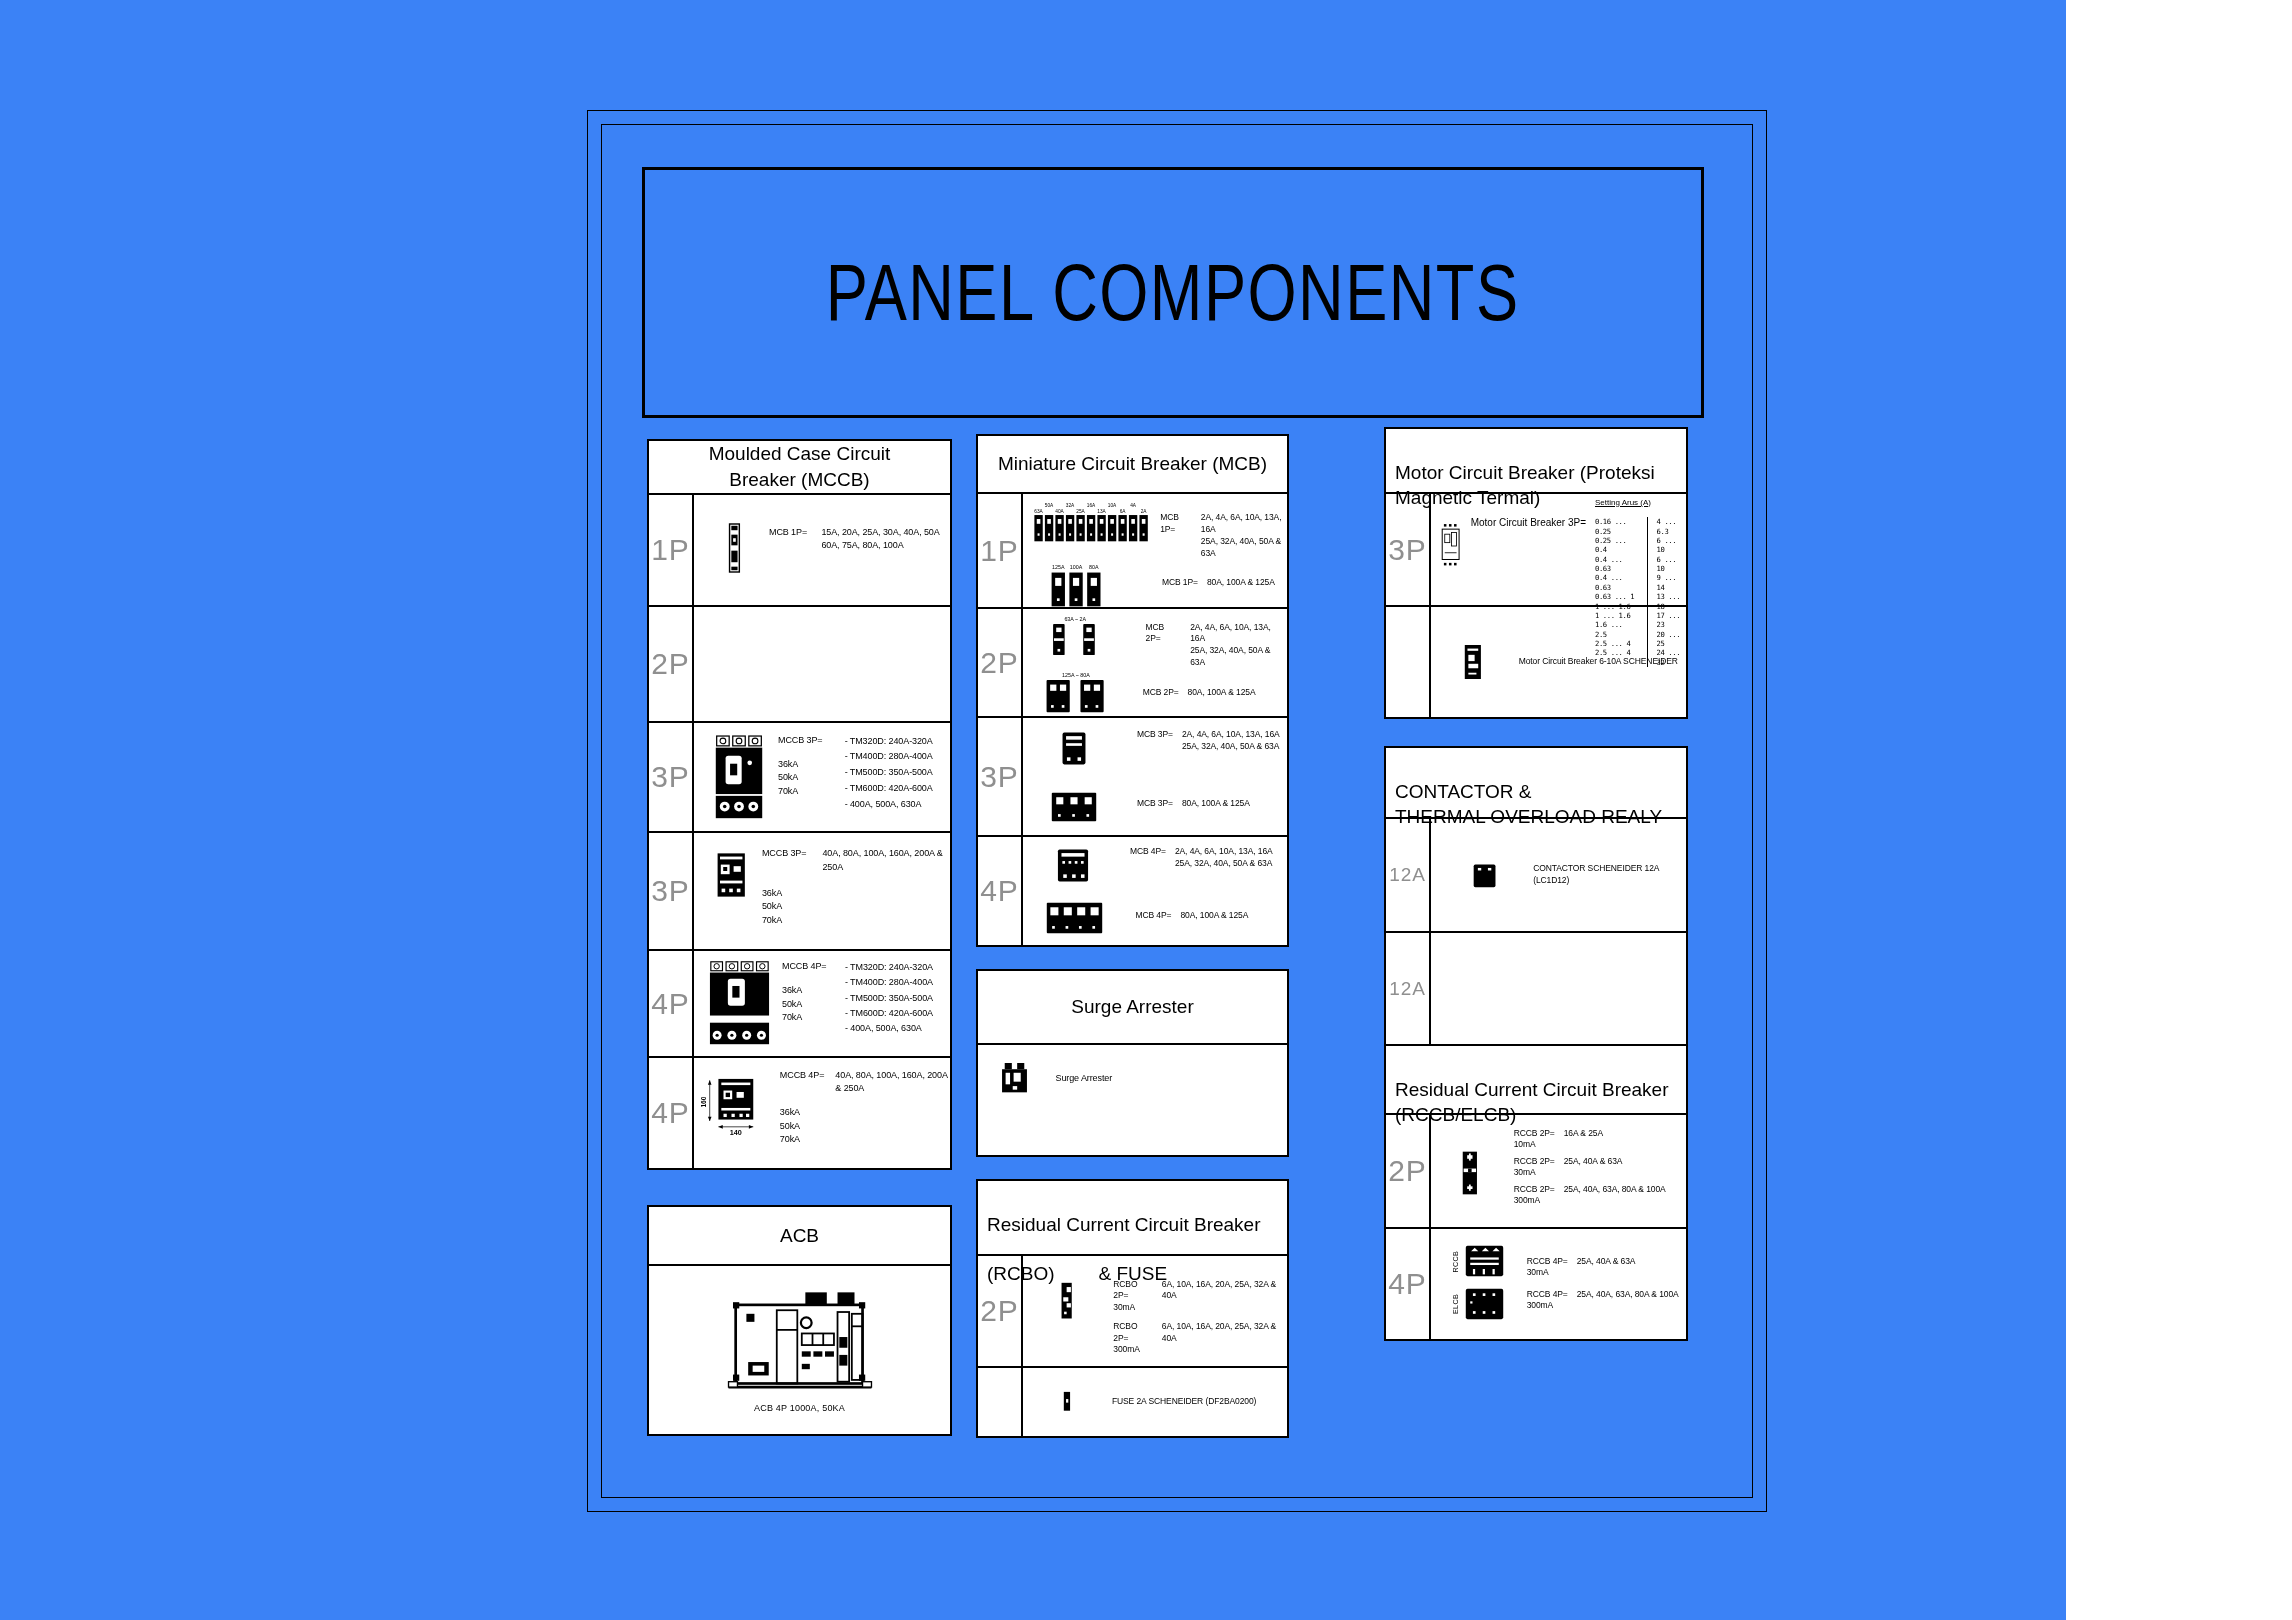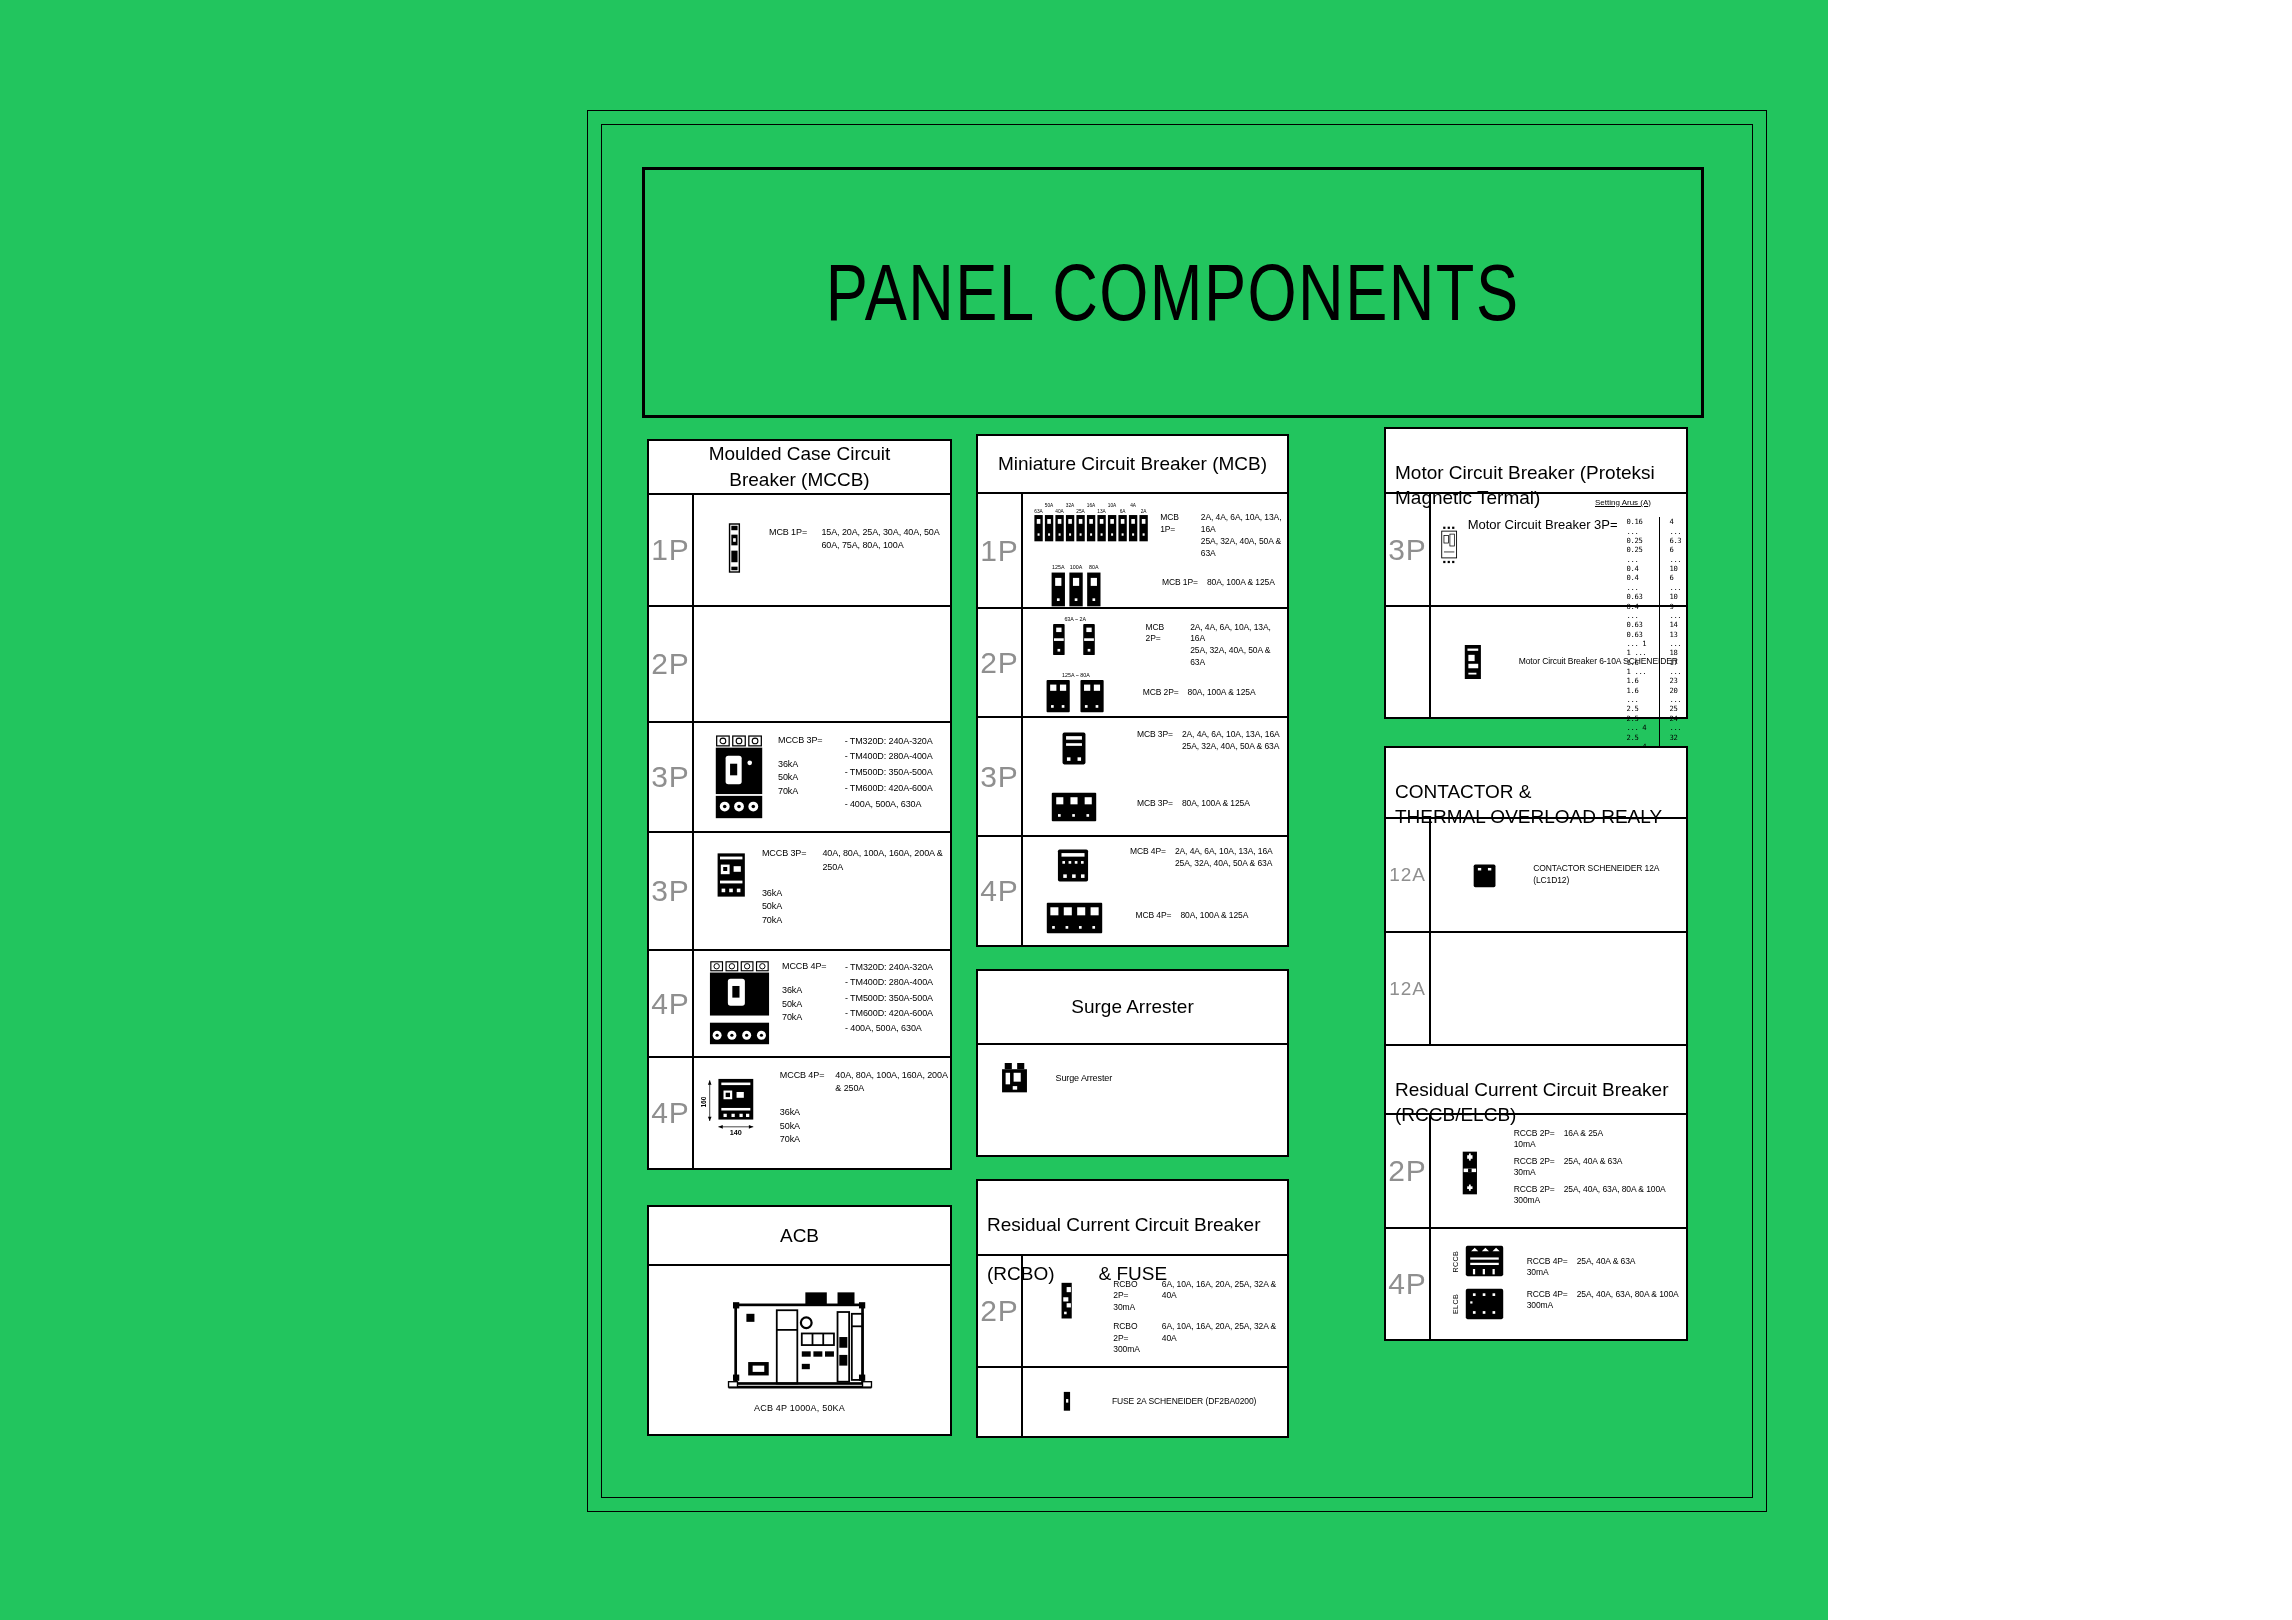--- a/index.html
+++ b/index.html
@@ -1,17 +1,17 @@
 <!DOCTYPE html>
 <html style="font-size:14.3px"><head>
 <meta charset="utf-8">
 <style>
   *{box-sizing:border-box;margin:0;padding:0}
   body{margin:0;background:#fff}
-  #canvas{position:relative;width:1828px;height:1620px;background:#22c55e;color:#000;
+  #canvas{position:relative;width:2066px;height:1620px;background:#3b82f6;color:#000;
           font-family:"Liberation Sans",sans-serif;overflow:hidden}
   .frame{position:absolute;border:1.8px solid #000;background:transparent}
   .title-box{position:absolute;border:3.6px solid #000;display:flex;align-items:center;justify-content:center}
   .title-text{font-size:79px;letter-spacing:1.8px;transform:scaleX(0.80);white-space:nowrap}
   .tbl{position:absolute;background:#fff;border:2.7px solid #000;display:flex;flex-direction:column}
   .trow{display:flex;border-top:2.7px solid #000;position:relative}
   .trow:first-child{border-top:none}
   .thead-c{align-items:center;justify-content:center;text-align:center;font-size:19px;line-height:1.35;white-space:pre-line}
   .thead-l{font-size:19px;line-height:1.3;white-space:pre-line;padding:7.2px 9px;display:block}
   .lbl{flex:0 0 45px;border-right:2.7px solid #000;display:flex;align-items:center;justify-content:center;
@@ -576,21 +576,21 @@
             <rect x="8" y="14" width="6" height="10" fill="none" stroke="#000" stroke-width="1"></rect>
             <rect x="16" y="12" width="6" height="16" fill="none" stroke="#000" stroke-width="1"></rect>
             <line x1="8" y1="36" x2="22" y2="36" stroke="#000" stroke-width="1"></line>
             <g fill="#000">
                 <rect x="7" y="48" width="3" height="3"></rect>
                 <rect x="13" y="48" width="3" height="3"></rect>
                 <rect x="19" y="48" width="3" height="3"></rect>
               </g>
           </svg>
           <div class="fx" style="gap:9px;margin-top:9px">
-            <div style="font-size:13px;white-space:nowrap">Motor Circuit Breaker 3P=</div>
+            <div style="font-size:10px;white-space:nowrap">Motor Circuit Breaker 3P=</div>
             <div class="mcol">0.16 ... 0.25
 0.25 ... 0.4
 0.4 ... 0.63
 0.4 ... 0.63
 0.63 ... 1
 1 ... 1.6
 1 ... 1.6
 1.6 ... 2.5
 2.5 ... 4
 2.5 ... 4</div>

